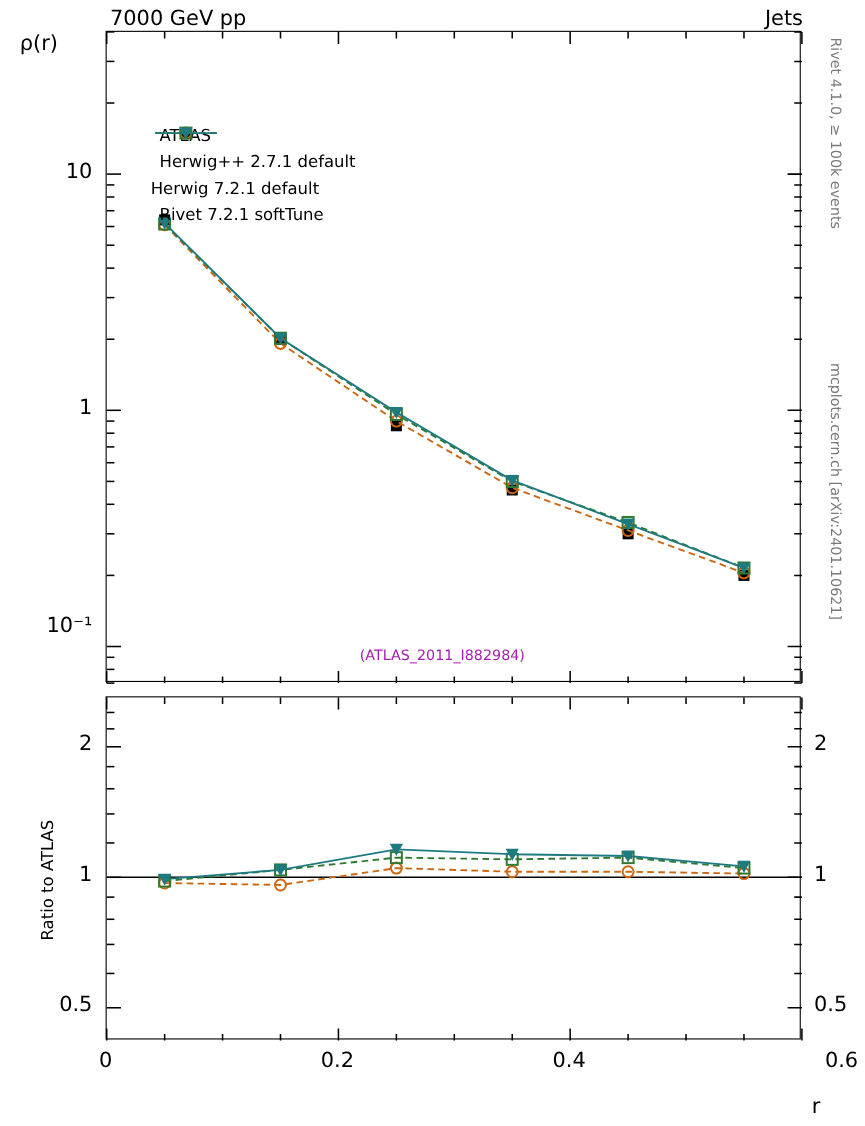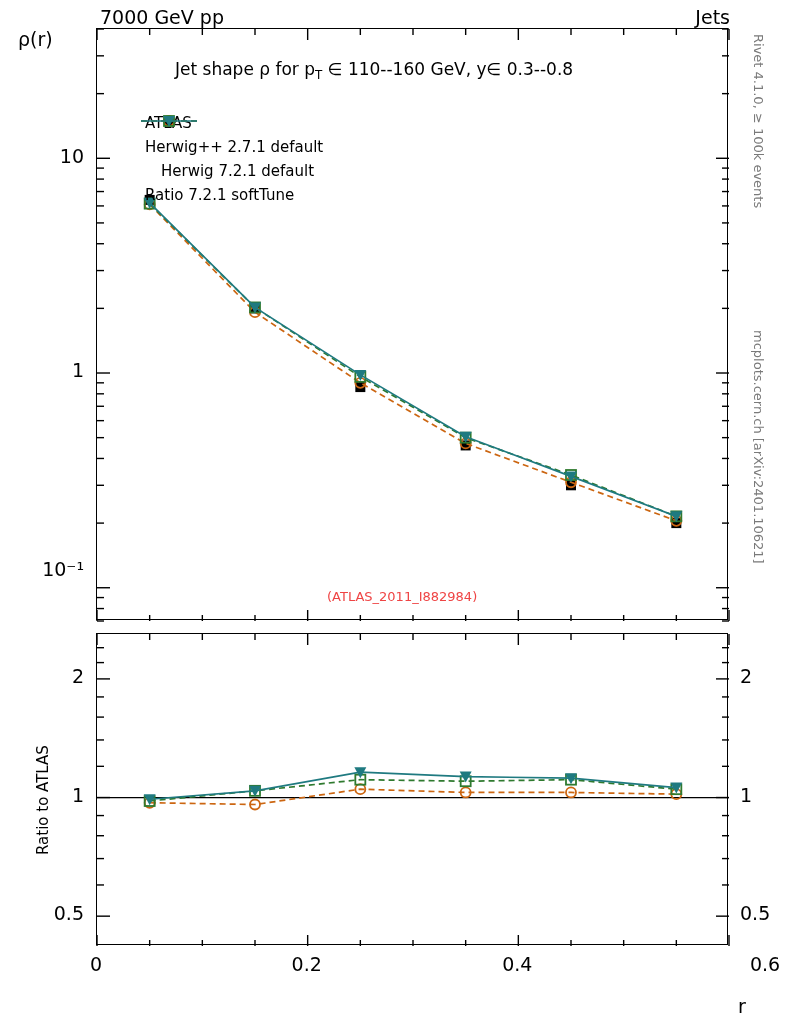--- a/index.html
+++ b/index.html
@@ -140,23 +140,20 @@
           <polyline points="52.66666666666667,173.8593579264986 158,278.44109483918083 263.33333333333337,345.8929411781673 368.6666666666667,407.72090397703204 474,447.39799976952713 579.3333333333334,487.3538229121646" fill="none" stroke="#1f7a80" stroke-width="1.7" stroke-dasharray="none"></polyline>
           <polygon points="46.66666666666667,168.8593579264986 58.66666666666667,168.8593579264986 52.66666666666667,179.8593579264986" fill="#1f7a80"></polygon>
           <polygon points="152,273.44109483918083 164,273.44109483918083 158,284.44109483918083" fill="#1f7a80"></polygon>
           <polygon points="257.33333333333337,340.8929411781673 269.33333333333337,340.8929411781673 263.33333333333337,351.8929411781673" fill="#1f7a80"></polygon>
           <polygon points="362.6666666666667,402.72090397703204 374.6666666666667,402.72090397703204 368.6666666666667,413.72090397703204" fill="#1f7a80"></polygon>
           <polygon points="468,442.39799976952713 480,442.39799976952713 474,453.39799976952713" fill="#1f7a80"></polygon>
           <polygon points="573.3333333333334,482.3538229121646 585.3333333333334,482.3538229121646 579.3333333333334,493.3538229121646" fill="#1f7a80"></polygon>
         </g>
     </svg>
 
-    <div class="txt title" style="left:78px;top:30px;">
-      <span>Jet shape ρ for p</span><sub>T</sub><span> ∈ 110--160 GeV, y∈ 0.3--0.8</span>
-    </div>
 
     <div id="legend" style="position:absolute;left:40px;top:82px;">
         <div style="display: flex; align-items: center; height: 24px;">
           <svg width="64" height="20">
             <g>
               <rect x="27" y="5" width="10" height="10" fill="#000000"></rect>
             </g>
           </svg>
           <span class="legtxt" style="margin-left: 8px;">ATLAS</span>
         </div>
@@ -169,34 +166,34 @@
           </svg>
           <span class="legtxt" style="margin-left: 8px;">Herwig++ 2.7.1 default</span>
         </div>
         <div style="display: flex; align-items: center; height: 24px;">
           <svg width="64" height="20">
             <g>
               <line x1="4" y1="10" x2="60" y2="10" stroke="#2f7a2f" stroke-width="1.7" stroke-dasharray="6,4"></line>
               <rect x="27" y="5" width="10" height="10" fill="none" stroke="#2f7a2f" stroke-width="1.8"></rect>
             </g>
           </svg>
-          <span class="legtxt" style="margin-left: 24px;">Herwig 7.2.1 default</span>
+          <span class="legtxt" style="margin-left: 0;">Herwig 7.2.1 default</span>
         </div>
         <div style="display: flex; align-items: center; height: 24px;">
           <svg width="64" height="20">
             <g>
               <line x1="4" y1="10" x2="60" y2="10" stroke="#1f7a80" stroke-width="1.7" stroke-dasharray="none"></line>
               <polygon points="26,5 38,5 32,16" fill="#1f7a80"></polygon>
             </g>
           </svg>
-          <span class="legtxt" style="margin-left: 8px;">Ratio 7.2.1 softTune</span>
+          <span class="legtxt" style="margin-left: 8px;">Rivet 7.2.1 softTune</span>
         </div>
       </div>
 
-    <div class="txt" style="left:230px;top:560px;font-size:13px;color:#ef4444;">(ATLAS_2011_I882984)</div>
+    <div class="txt" style="left:230px;top:560px;font-size:13px;color:#a21caf;">(ATLAS_2011_I882984)</div>
   </div>
 
   <div id="mainYLabels">
       <div class="txt" style="font-size: 19px; left: 84px; top: 558px; transform: translateX(-100%);">10⁻¹</div>
       <div class="txt" style="font-size: 19px; left: 84px; top: 359.009px; transform: translateX(-100%);">1</div>
       <div class="txt" style="font-size: 19px; left: 84px; top: 145px; transform: translateX(-100%);">10</div>
     </div>
 
   <div id="ratioPanel">
     <svg width="632" height="312" viewBox="0 0 632 312">

